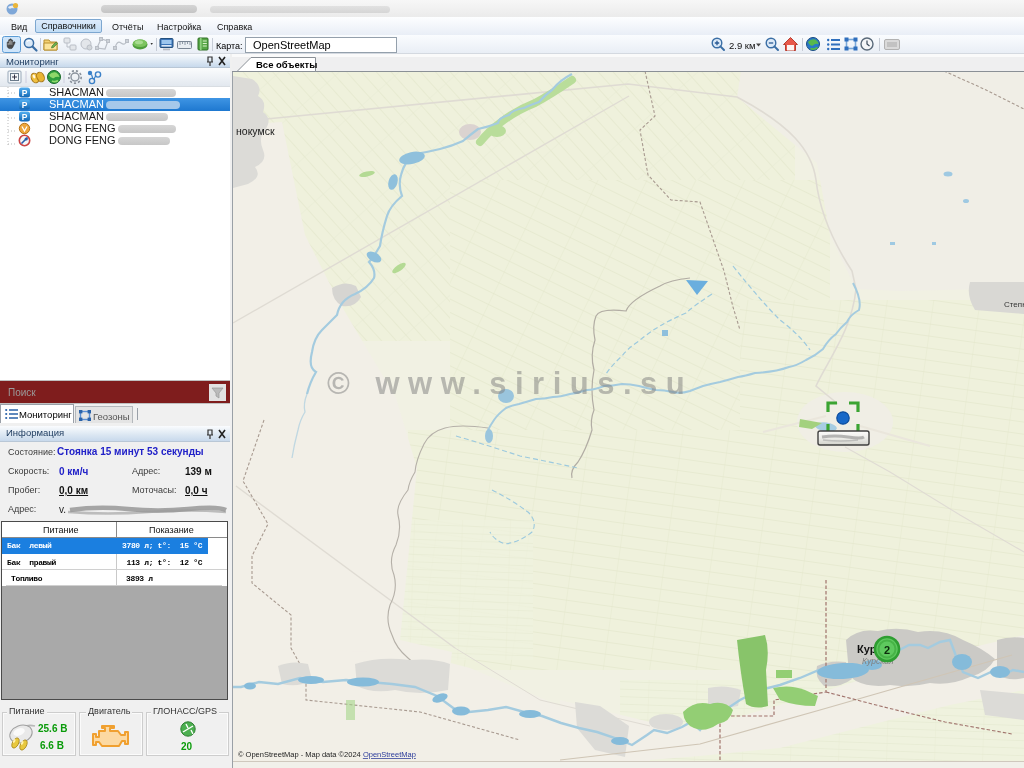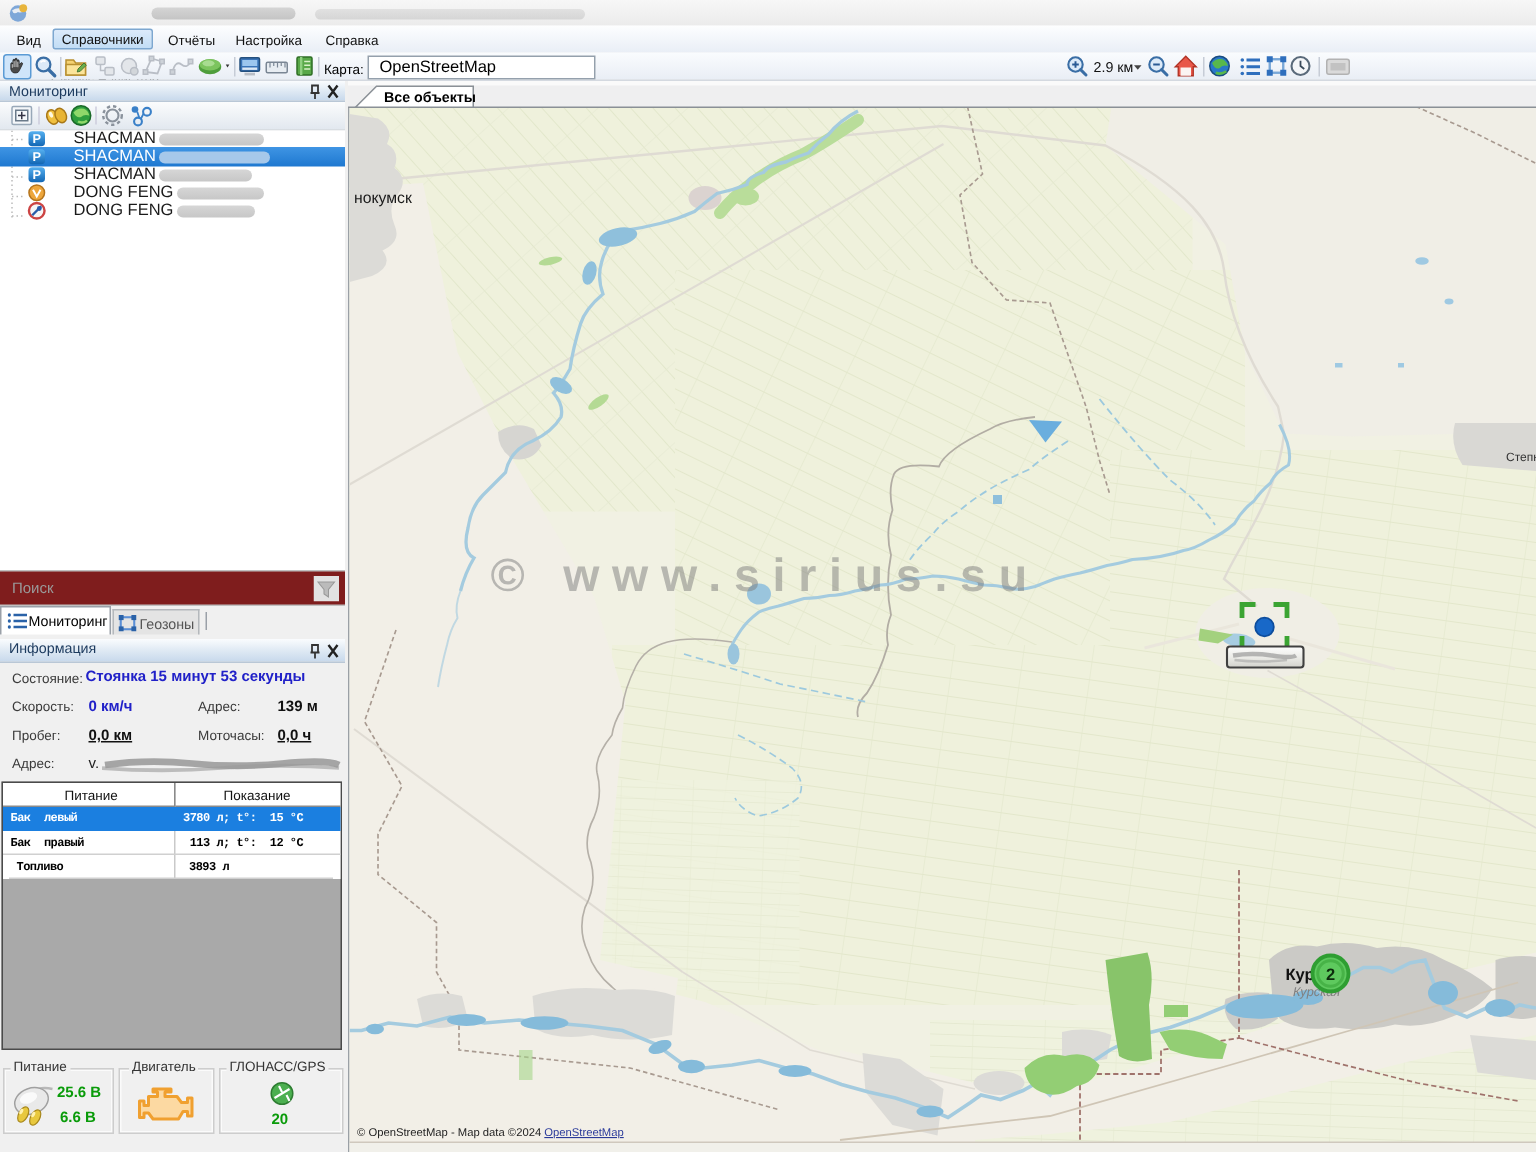--- a/index.html
+++ b/index.html
@@ -337,21 +337,21 @@
         <path d="M0 8 Q40 11 80 8 T158 8" stroke="#9a9a9a" stroke-width="2.5" fill="none" opacity=".6"></path>
       </svg>
 </div>
 <div class="abs" id="stable">
  <div class="abs" style="left:0;top:0;width:225px;height:64px;background:#fff"></div>
  <div class="abs" style="left:0;top:0;width:225px;height:16px;border-bottom:1px solid #8a8a8a"></div>
  <span class="abs hdr" style="left:41px;top:3px;font-size:9px">Питание</span>
  <span class="abs hdr" style="left:147px;top:3px;font-size:9px">Показание</span>
  <div class="abs" style="left:114px;top:0;width:1px;height:64px;background:#c9c9c9"></div>
  <div class="abs" style="left:114px;top:0;width:1px;height:16px;background:#8a8a8a"></div>
- <div class="abs" style="left:0;top:16px;width:225px;height:16px;background:#1b7fe0;color:#fff">
+ <div class="abs" style="left:0;top:16px;width:206px;height:16px;background:#1b7fe0;color:#fff">
    <span class="abs mono" style="left:5px;top:3px">Бак  левый</span>
         <span class="abs mono" style="left:120px;top:3px">3780 л; t°:  15 °C</span>
       </div>
  <div class="abs" style="left:0;top:32px;width:225px;height:16px;border-bottom:1px solid #d0d0d0">
    <span class="abs mono" style="left:5px;top:4px">Бак  правый</span>
         <span class="abs mono" style="left:120px;top:4px"> 113 л; t°:  12 °C</span>
       </div>
  <div class="abs" style="left:4px;top:48px;width:216px;height:16px;border-bottom:1px solid #d0d0d0">
    <span class="abs mono" style="left:5px;top:4px">Топливо</span>
         <span class="abs mono" style="left:120px;top:4px">3893 л</span>

